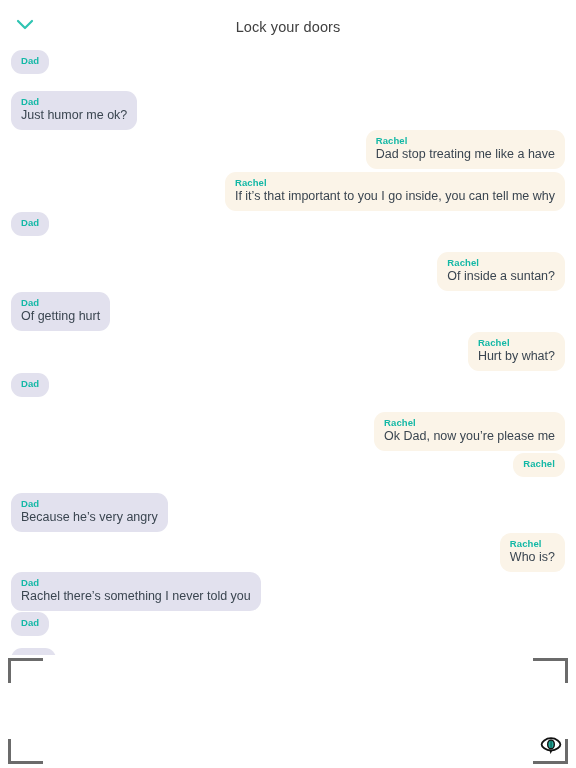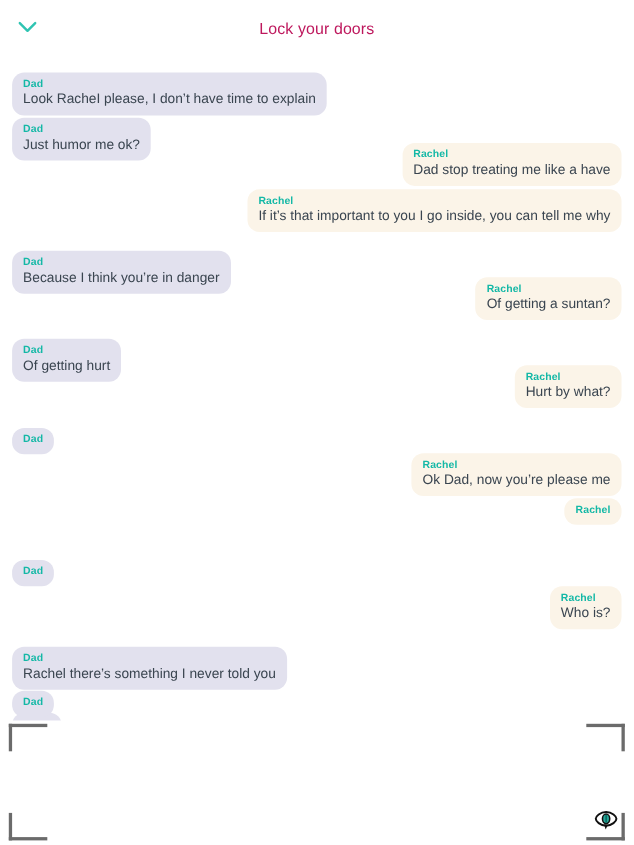--- a/index.html
+++ b/index.html
@@ -37,21 +37,21 @@
     cursor: pointer;
   }
   .chevron-btn svg { display: block; }
   .header-title {
     position: absolute;
     left: 0; right: 0;
     top: 19px;
     text-align: center;
     font-size: 14.5px;
     font-weight: 400;
-    color: #be185d;
+    color: #404040;
     letter-spacing: .1px;
   }
 
   
   .chat {
     position: absolute;
     top: 0; left: 0;
     width: 576px;
     height: 660px;
     overflow: hidden;
@@ -71,21 +71,20 @@
   .row.right { justify-content: flex-end;  padding-right: 11px; box-sizing: border-box; }
 
   .bubble {
     border-radius: 11px;
     padding: 5px 10px 7px 10px;
     max-width: 440px;
     box-sizing: border-box;
   }
   .bubble.dad {
     background: #e2e1ee;
-    margin-top: 16px;
   }
   .bubble.rachel {
     background: #fbf4e8;
     margin-left: 30px;
   }
   .sender {
     font-size: 9.5px;
     font-weight: bold;
     color: #14b8a6;
     line-height: 12px;
@@ -168,21 +167,20 @@
   <div class="header-title">Lock your doors</div>
 </div>
 
 <div class="chat">
   <div class="thread" id="thread">
     <div class="clip-top"></div>
     <div class="clip-bottom"></div>
   <div class="row left" style="top: 50px;">
         <div class="bubble dad">
           <div class="sender">Dad</div>
-          <div class="msg">Look RacheI please, I don’t have time to explain</div>
         </div>
       </div>
       <div class="row left" style="top: 91px;">
         <div class="bubble dad">
           <div class="sender">Dad</div>
           <div class="msg">Just humor me ok?</div>
         </div>
       </div>
       <div class="row right" style="top: 130px;">
         <div class="bubble rachel">
@@ -192,27 +190,26 @@
       </div>
       <div class="row right" style="top: 172px;">
         <div class="bubble rachel">
           <div class="sender">Rachel</div>
           <div class="msg">If it’s that important to you I go inside, you can tell me why</div>
         </div>
       </div>
       <div class="row left" style="top: 212px;">
         <div class="bubble dad">
           <div class="sender">Dad</div>
-          <div class="msg">Because I think you’re in danger</div>
         </div>
       </div>
       <div class="row right" style="top: 252px;">
         <div class="bubble rachel">
           <div class="sender">Rachel</div>
-          <div class="msg">Of getting a suntan?</div>
+          <div class="msg">Of inside a suntan?</div>
         </div>
       </div>
       <div class="row left" style="top: 292px;">
         <div class="bubble dad">
           <div class="sender">Dad</div>
           <div class="msg">Of getting hurt</div>
         </div>
       </div>
       <div class="row right" style="top: 332px;">
         <div class="bubble rachel">
@@ -232,20 +229,21 @@
         </div>
       </div>
       <div class="row right" style="top: 453px;">
         <div class="bubble rachel">
           <div class="sender">Rachel</div>
         </div>
       </div>
       <div class="row left" style="top: 493px;">
         <div class="bubble dad">
           <div class="sender">Dad</div>
+          <div class="msg">Because he’s very angry</div>
         </div>
       </div>
       <div class="row right" style="top: 533px;">
         <div class="bubble rachel">
           <div class="sender">Rachel</div>
           <div class="msg">Who is?</div>
         </div>
       </div>
       <div class="row left" style="top: 572px;">
         <div class="bubble dad">

